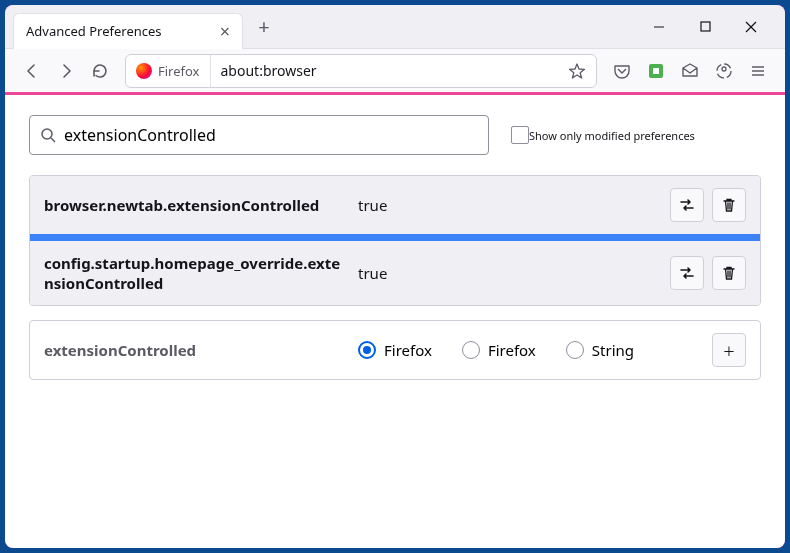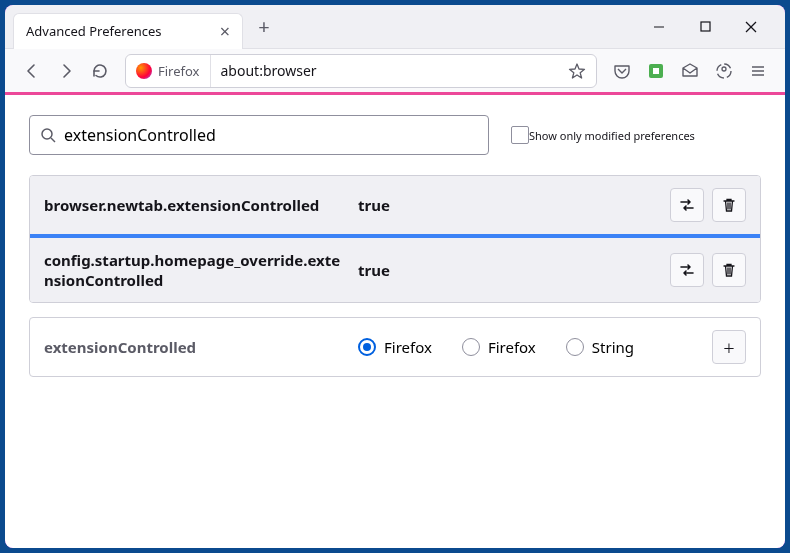--- a/index.html
+++ b/index.html
@@ -21,27 +21,27 @@
 .url-text { margin-left: 10px; font-size: 14px; color: #15141a; flex: 1; }
 .star { color: #5b5b66; }
 .content { flex: 1; background: #fff; padding: 20px 24px; overflow: hidden; }
 .searchrow { display: flex; align-items: center; gap: 22px; margin-bottom: 20px; }
 .searchbox { flex: 1; display: flex; align-items: center; height: 40px; border: 1px solid #8f8f9d; border-radius: 4px; padding: 0 10px; max-width: 460px; }
 .search-icon { color: #5b5b66; margin-right: 8px; }
 .search-input { border: none; outline: none; font-size: 16px; flex: 1; }
 .checkbox-row { display: flex; align-items: center; font-size: 11px; color: #15141a; }
 .cb { width: 18px; height: 18px; border: 1px solid #8f8f9d; border-radius: 2px; background: #fff; }
 .prefs-box { border: 1px solid #cfcfd8; border-radius: 4px; overflow: hidden; }
-.pref-row { display: flex; align-items: center; padding: 12px 14px; border-bottom: 4px solid #3b82f6; gap: 14px; }
+.pref-row { display: flex; align-items: center; padding: 12px 14px; border-bottom: 7px solid #3b82f6; gap: 14px; }
 .pref-row:last-child { border-bottom: none; }
 .pref-row.modified { background: #f0f0f4; }
 .pref-name { font-size: 15px; font-weight: 700; color: #15141a; width: 300px; word-break: break-all; }
 .pref-row.modified .pref-name { font-weight: 700; }
 .pref-row.add .pref-name { font-weight: 700; color: #5b5b66; }
-.pref-value { font-size: 15px; font-weight: 700; color: #15141a; flex: 1; }
+.pref-value { font-size: 15px; font-weight: 400; color: #15141a; flex: 1; }
 .pref-actions { display: flex; gap: 8px; }
 .icon-btn { width: 34px; height: 34px; display: flex; align-items: center; justify-content: center; border: 1px solid #cfcfd8; border-radius: 4px; cursor: pointer; background: #f9f9fb; color: #15141a; }
 .radio-group { display: flex; gap: 30px; flex: 1; font-size: 15px; align-items: center; }
 .radio-item { display: flex; align-items: center; gap: 8px; cursor: pointer; }
 .radio { width: 18px; height: 18px; border: 1.5px solid #8f8f9d; border-radius: 50%; display: flex; align-items: center; justify-content: center; }
 .radio.selected { border-color: #0060df; border-width: 2px; }
 .radio.selected::after { content: ""; width: 8px; height: 8px; border-radius: 50%; background: #0060df; }
 .plus-svg { font-size: 20px; font-weight: 300; }
 svg { display: block; }
 </style>

